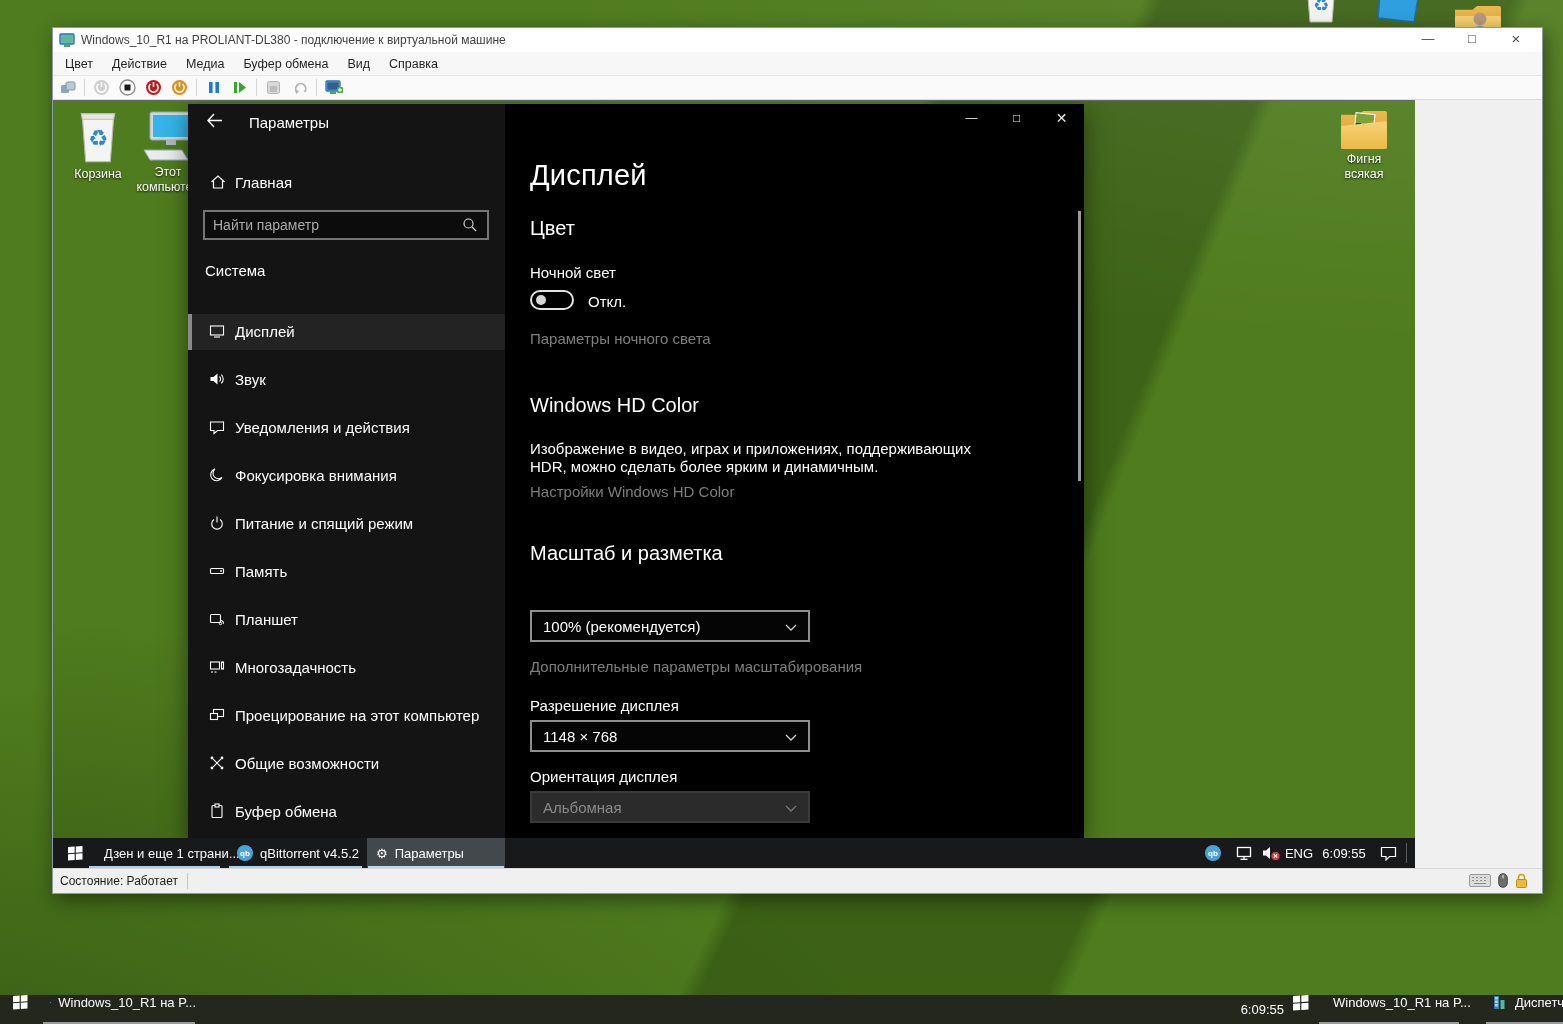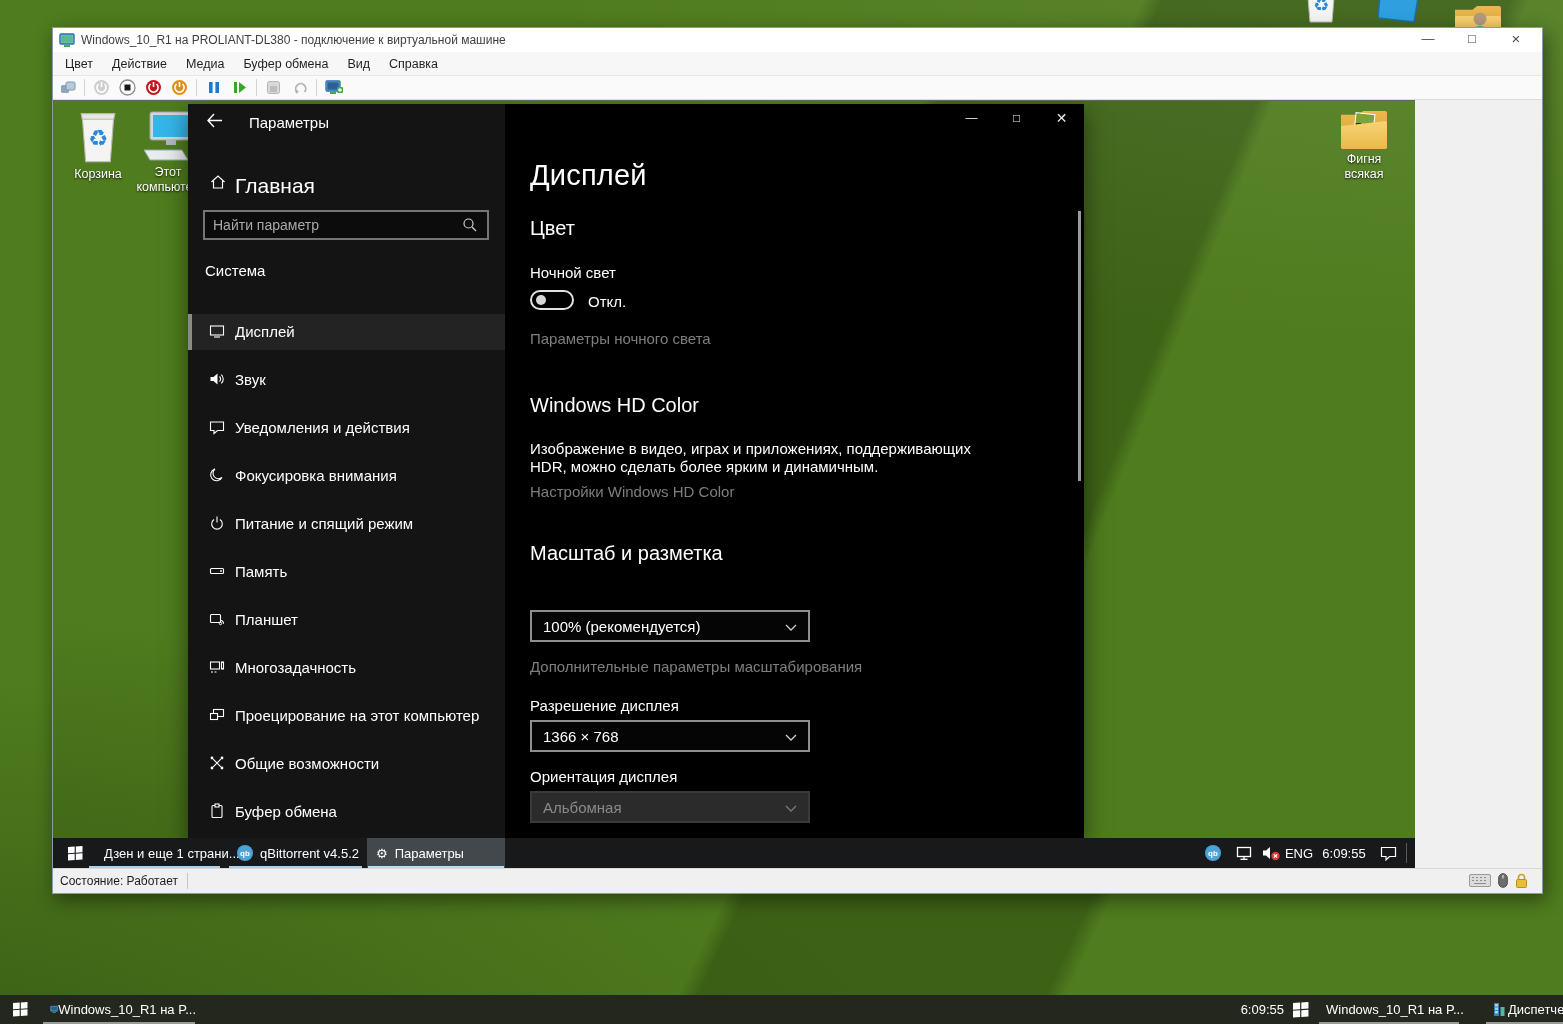--- a/index.html
+++ b/index.html
@@ -39,21 +39,21 @@
   .statusbar .st{font-size:12px;color:#1c1c1c}
   .statusbar .ssep{width:1px;height:16px;background:#c6c6c6;margin-left:9px}
   
   .settings{left:135px;top:3px;width:896px;height:735px;background:#000;color:#fff;box-shadow:0 8px 22px rgba(0,0,0,.5)}
   .set-caps{position:absolute;top:0;right:0;display:flex;z-index:5}
   .set-caps span{width:45px;height:30px;text-align:center;line-height:28px;font-size:12px;color:#e6e6e6}
   .sidebar{position:absolute;left:0;top:0;width:317px;height:735px;background:#141414}
   .backbtn{position:absolute;left:18px;top:9px}
   .set-title{position:absolute;left:61px;top:10px;font-size:15px;color:#fff}
   .homerow{position:absolute;left:0;top:62px;width:317px;height:34px}
-  .homerow .hlbl{position:absolute;left:47px;top:8px;font-size:21px}
+  .homerow .hlbl{position:absolute;left:47px;top:8px;font-size:15px}
   .searchbox{position:absolute;left:15px;top:106px;width:286px;height:30px;background:#0c0c0c;border:2px solid #757575;display:flex;align-items:center}
   .searchbox input{flex:1;background:transparent;border:0;outline:none;color:#e8e8e8;font-size:14px;padding:0 8px;font-family:inherit}
   .searchbox input::placeholder{color:#a9a9a9}
   .section-h{position:absolute;left:17px;top:158px;font-size:15px;font-weight:normal}
   .nav-item{position:absolute;left:0;width:317px;height:36px}
   .nav-item .ico{position:absolute;left:21px;top:9px}
   .nav-item .nlbl{position:absolute;left:47px;top:9px;font-size:15px;color:#fff;white-space:nowrap}
   .nav-item.sel{background:#232323}
   .selbar{position:absolute;left:0;top:0;width:4px;height:36px;background:#8a8a8a}
   .main{position:absolute;left:317px;top:0;right:0;bottom:0;background:#000}
@@ -72,21 +72,21 @@
   .startbtn{position:absolute;left:0;top:0;width:44px;height:30px;display:flex;align-items:center;justify-content:center}
   .tb-item{position:absolute;top:0;height:30px;display:flex;align-items:center;padding-left:9px;gap:7px}
   .tb-item .tlabel{font-size:13px;color:#fff;white-space:nowrap}
   .tb-item .uline{position:absolute;left:1px;right:1px;bottom:0;height:2px;background:#a9cfe9}
   .tb-item.active{background:#43484c}
   .tray{position:absolute;top:0;right:0;height:30px}
   .tray .titem{position:absolute;top:0;height:30px;display:flex;align-items:center;justify-content:center}
   .tray .ttxt{font-size:13px;color:#fff}
   
   .hosttaskbar{left:0;top:995px;width:1563px;height:29px;background:#23271e}
-  .h-item{position:absolute;top:0;height:29px;display:flex;align-items:center;padding-left:8px}
+  .h-item{position:absolute;top:0;height:29px;display:flex;gap:7px;padding-left:8px}
   .h-item .tlabel{font-size:13px;color:#fff;white-space:nowrap}
   .h-item .uline{position:absolute;left:1px;right:1px;bottom:0;height:2px;background:#9a9a9a}
   .h-time{position:absolute;top:0;height:29px;display:flex;align-items:center;font-size:13px;color:#fff}
   svg{display:block}
 </style>
 </head>
 <body>
 
 <div class="screen">
 
@@ -400,21 +400,21 @@
           <div class="dd" style="top:506px">
             <span>100% (рекомендуется)</span>
             <svg class="chev" width="12" height="8" viewBox="0 0 12 8">
                 <path d="M1 1l5 5 5-5" stroke="#cfcfcf" stroke-width="1.3" fill="none"></path>
               </svg>
           </div>
           <div class="glink" style="top:554px">Дополнительные параметры масштабирования</div>
 
           <div class="lab" style="top:593px">Разрешение дисплея</div>
           <div class="dd" style="top:616px">
-            <span>1366 × 768</span>
+            <span>1148 × 768</span>
             <svg class="chev" width="12" height="8" viewBox="0 0 12 8">
                 <path d="M1 1l5 5 5-5" stroke="#cfcfcf" stroke-width="1.3" fill="none"></path>
               </svg>
           </div>
 
           <div class="lab" style="top:664px">Ориентация дисплея</div>
           <div class="dd disabled" style="top:687px">
             <span>Альбомная</span>
             <svg class="chev" width="12" height="8" viewBox="0 0 12 8">
                 <path d="M1 1l5 5 5-5" stroke="#7a7a7a" stroke-width="1.3" fill="none"></path>

